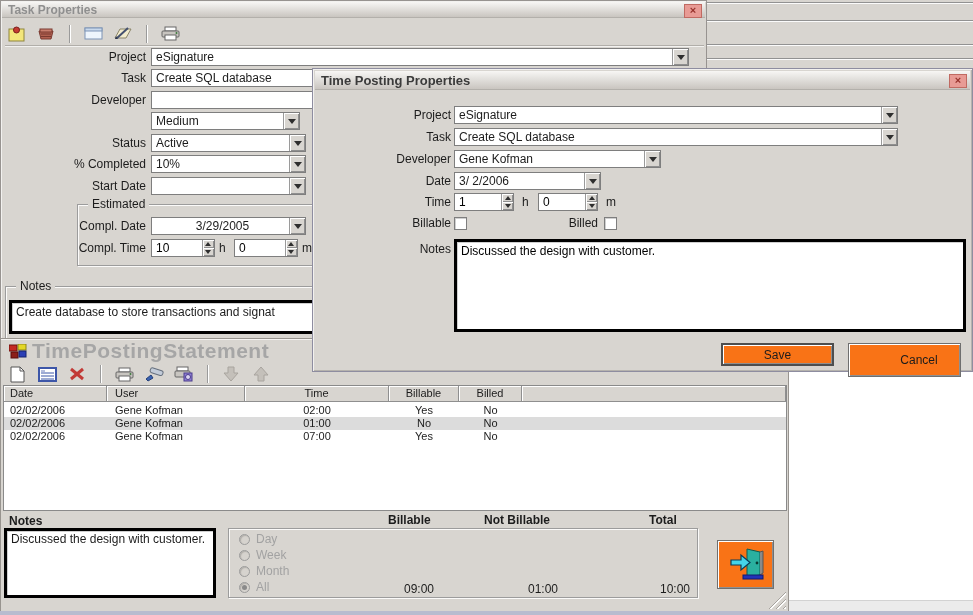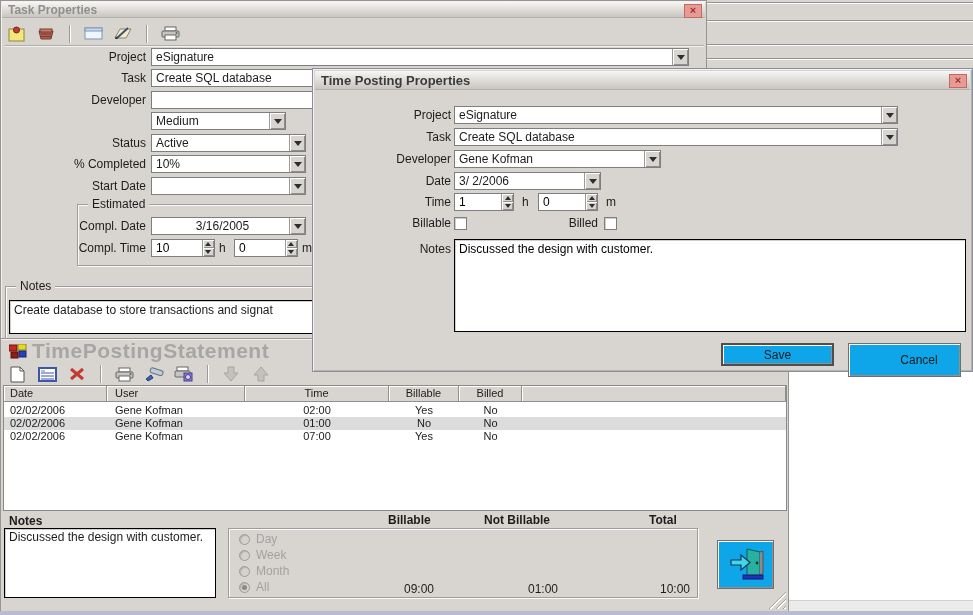--- a/index.html
+++ b/index.html
@@ -47,27 +47,27 @@
     box-shadow:inset 1px 1px 0 #fff, inset -1px -1px 0 #8f8f8f;
     display:flex; align-items:center; justify-content:center;
   }
   .tri-up-s { width:0; height:0; border-left:3px solid transparent; border-right:3px solid transparent; border-bottom:4px solid #2e2e2e; }
   .tri-down-s { width:0; height:0; border-left:3px solid transparent; border-right:3px solid transparent; border-top:4px solid #2e2e2e; }
   .lbl { text-align:right; line-height:18px; white-space:nowrap; }
   .groupbox { border:1px solid #9c9c9c; box-shadow:inset 1px 1px 0 #fbfaf9, 1px 1px 0 #fbfaf9; }
   .legend { position:absolute; top:-8px; left:10px; background:#d8d5d0; padding:0 4px; }
   .checkbox { width:13px; height:13px; background:#fff; border:1px solid #7e7e7e; box-shadow:inset 1px 1px 0 #cfcfcf; }
   .btn {
-    background:#0ea5e9; border:1px solid #6f6f6f;
+    background:#f97316; border:1px solid #6f6f6f;
     box-shadow:inset 1px 1px 0 #fff, inset -1px -1px 0 #8f8f8f;
     display:flex; align-items:center; justify-content:center;
     font-size:12px; cursor:default;
   }
   .btn-default { border:2px solid #4e4e4e; }
-  .sunken-box { background:#fff; border:1px solid #000000; box-shadow:inset 1px 1px 0 #cfcfcf; }
+  .sunken-box { background:#fff; border:3px solid #000000; box-shadow:inset 1px 1px 0 #cfcfcf; }
   .groove { height:0; border-top:1px solid #929292; border-bottom:1px solid #fbfbfb; }
   .tb-sep { width:1px; height:18px; background:#9a9a9a; box-shadow:1px 0 0 #fff; margin:0 4px; }
   .toolbar { display:flex; align-items:center; gap:8px; }
   .tb-ic { width:22px; height:20px; display:flex; align-items:center; justify-content:center; }
 
   
   #task-props {
     left:0; top:0; width:707px; height:352px;
     background:#d8d5d0; border:1px solid #979390;
     box-shadow:inset 1px 1px 0 #f2f1ef;
@@ -209,21 +209,21 @@
     <span class="drop">
         <span class="tri-down"></span>
       </span>
   </div>
 
   <div class="lbl abs" style="left:0; top:90px; width:145px;">Developer</div>
   <div class="field abs" style="left:150px; top:90px; width:460px;">
     <input class="raw" value="" style="">
   </div>
 
-  <div class="combo abs" style="left:150px; top:111px; width:135px;">
+  <div class="combo abs" style="left:150px; top:111px; width:149px;">
     <span class="field-text">Medium</span>
     <span class="drop">
         <span class="tri-down"></span>
       </span>
   </div>
 
   <div class="lbl abs" style="left:0; top:133px; width:145px;">Status</div>
   <div class="combo abs" style="left:150px; top:133px; width:155px;">
     <span class="field-text">Active</span>
     <span class="drop">
@@ -245,21 +245,21 @@
     <span class="drop">
         <span class="tri-down"></span>
       </span>
   </div>
 
   <div class="groupbox abs" style="left:76px; top:203px; width:560px; height:62px;">
     <span class="legend">Estimated</span>
   </div>
   <div class="lbl abs" style="left:0; top:216px; width:145px;">Compl. Date</div>
   <div class="combo abs" style="left:150px; top:216px; width:155px;">
-    <span class="field-text" style="text-align:center;">3/16/2005</span>
+    <span class="field-text" style="text-align:center;">3/29/2005</span>
     <span class="drop">
         <span class="tri-down"></span>
       </span>
   </div>
   <div class="lbl abs" style="left:0; top:238px; width:145px;">Compl. Time</div>
   <div class="spin abs" style="left:150px; top:238px; width:64px;">
     <input class="raw" value="10" style="">
     <span class="btns">
         <span class="sb">
           <span class="tri-up-s"></span>

